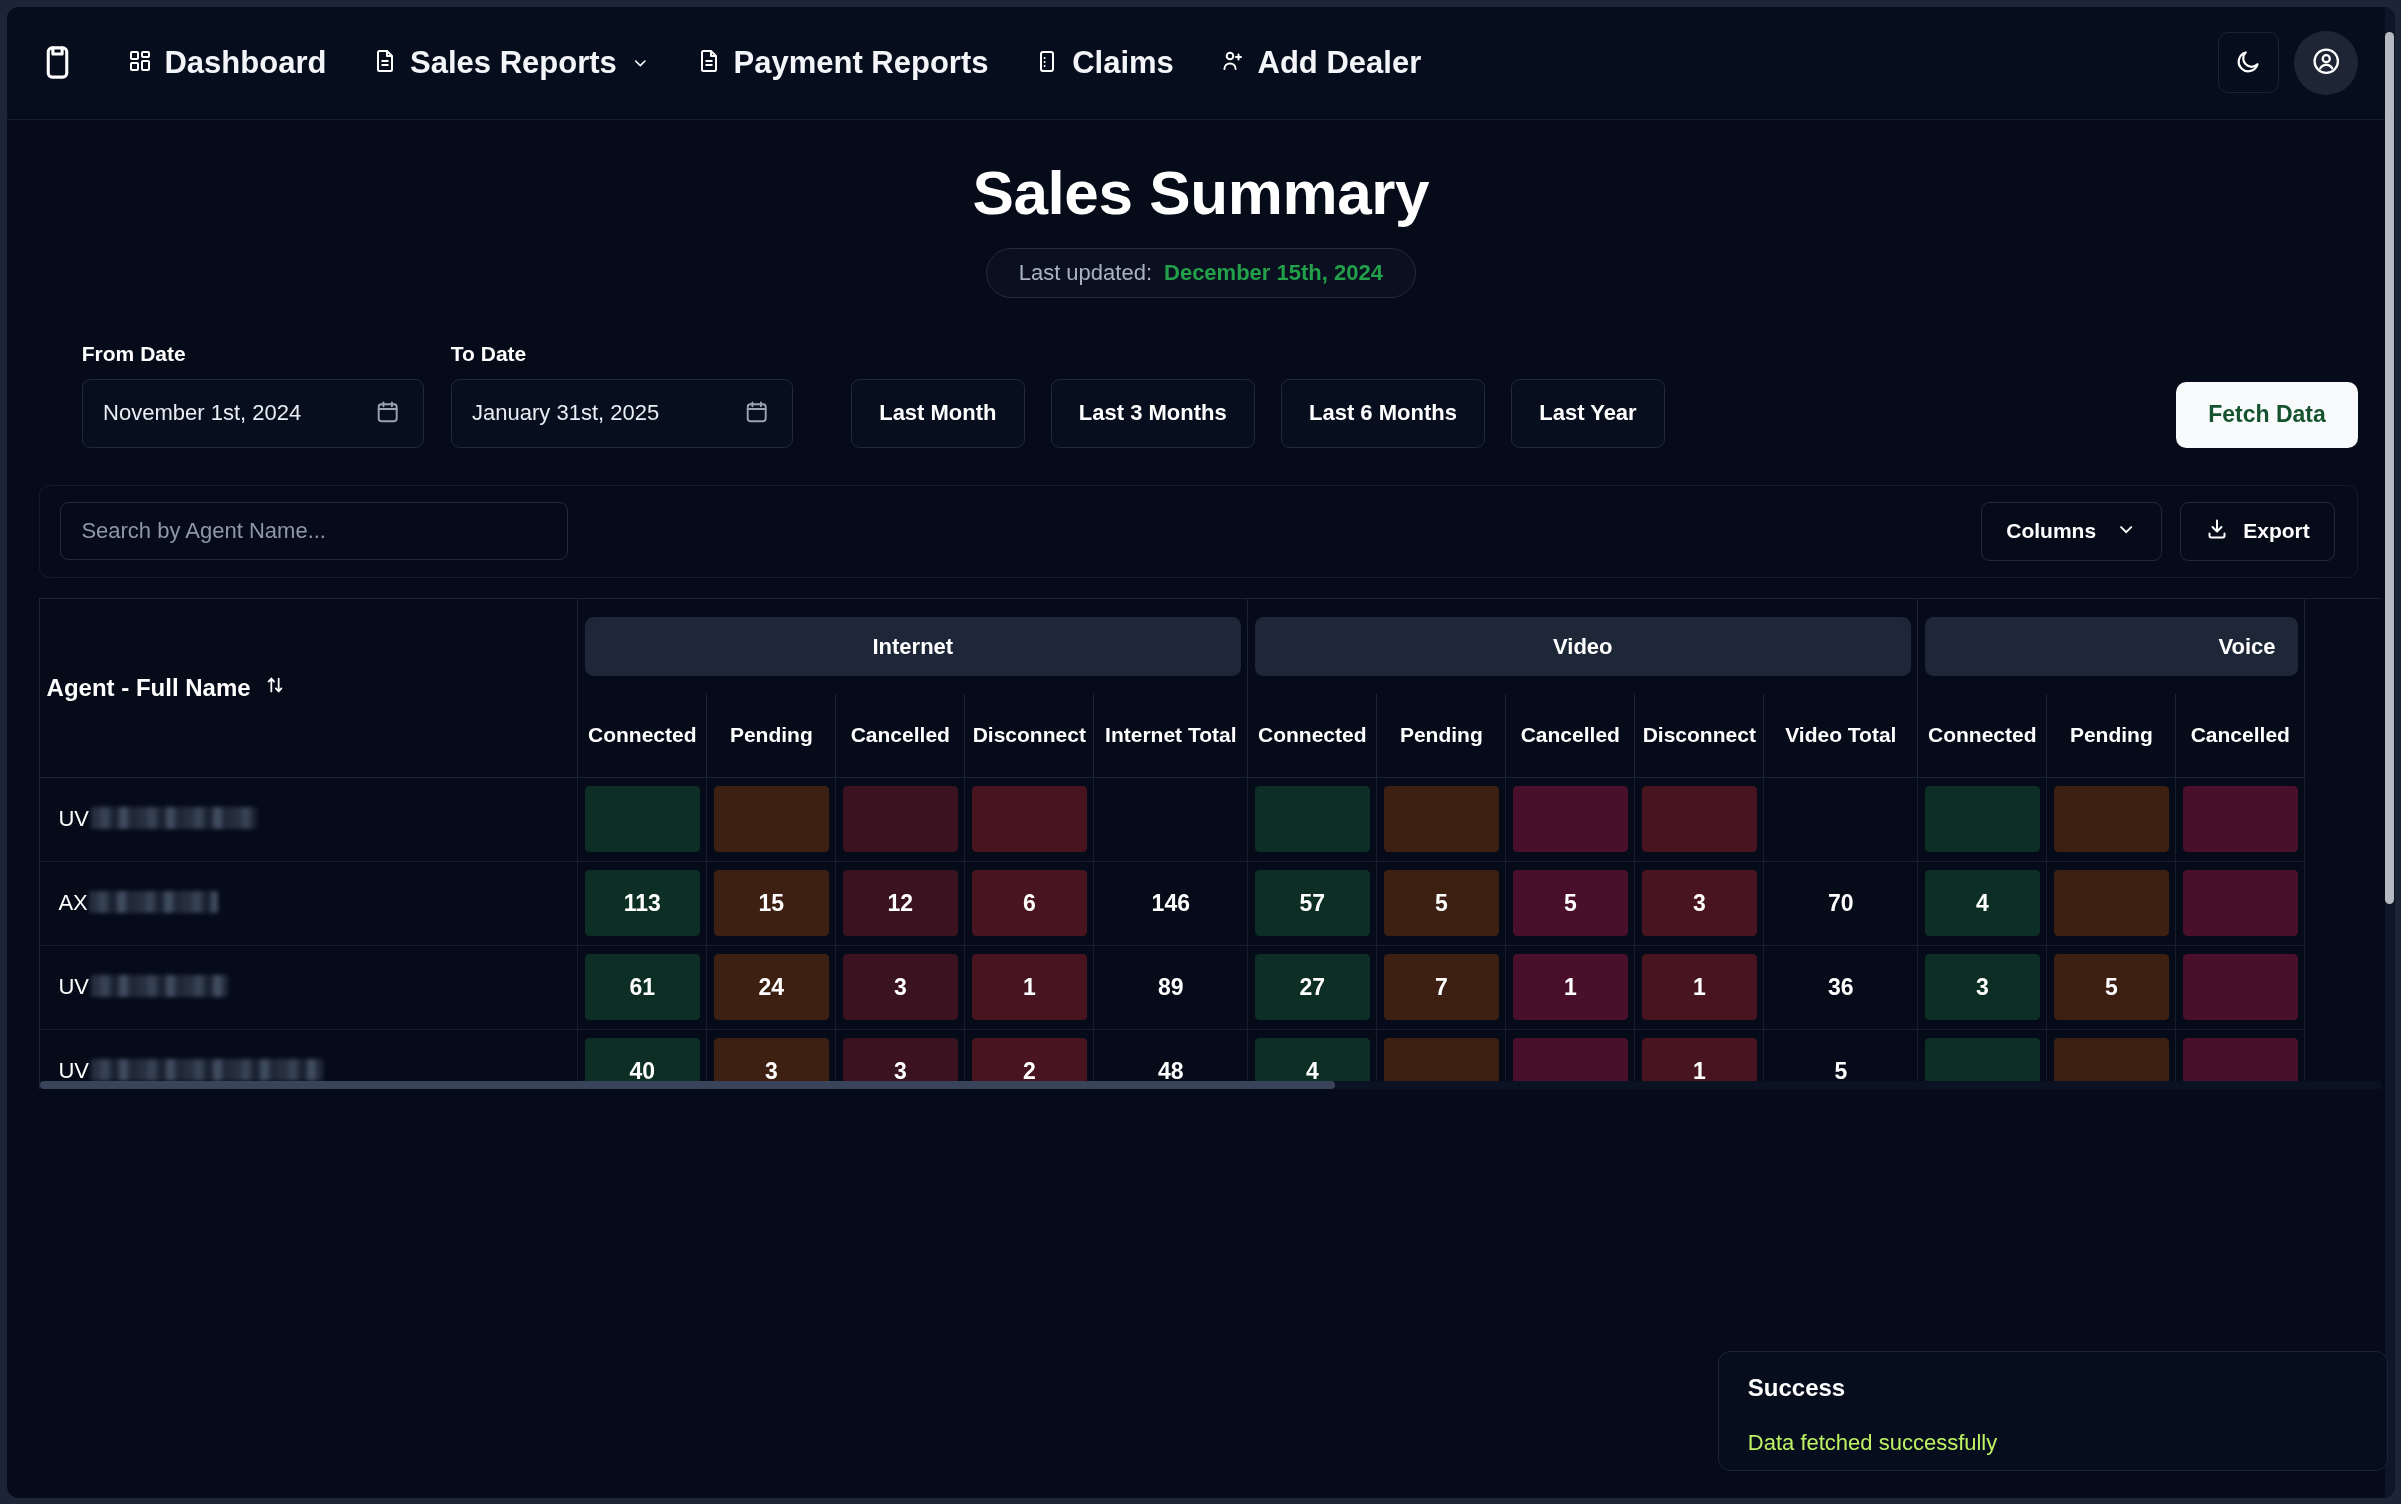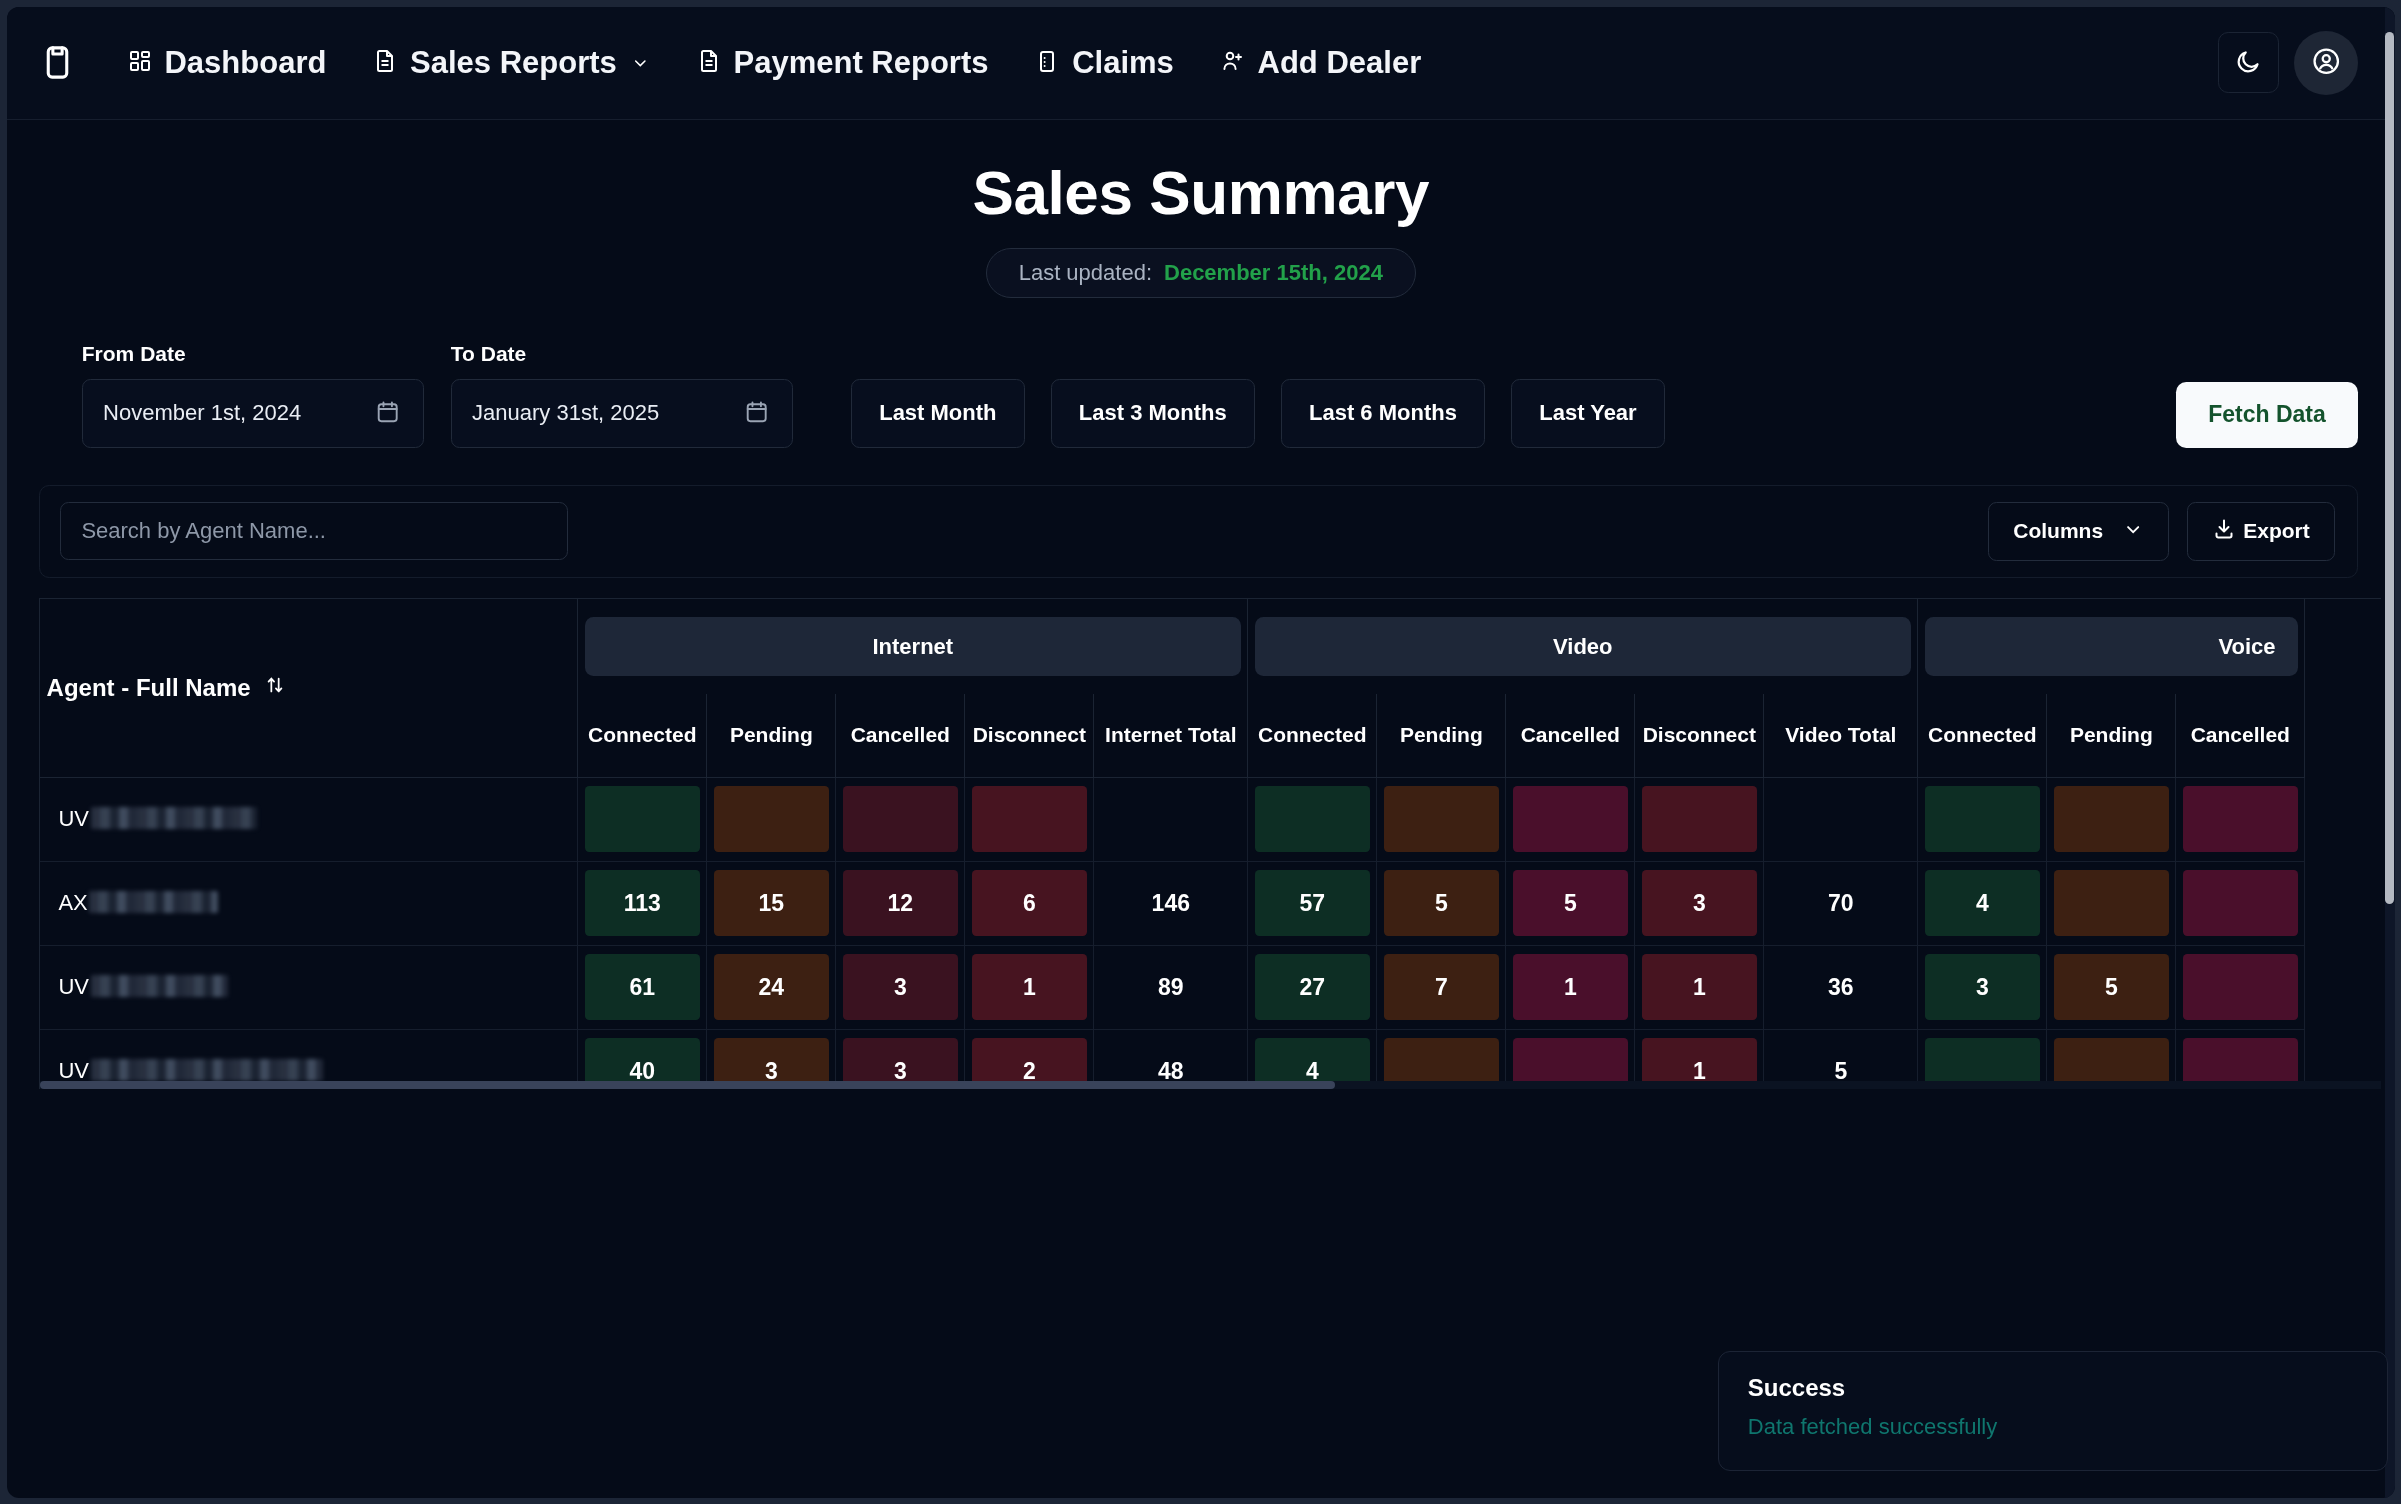--- a/index.html
+++ b/index.html
@@ -130,21 +130,21 @@
     outline: none;
   }
   .search-input::placeholder { color: #8e98a8; }
   .toolbar-right { margin-left: auto; display: flex; gap: 18.6px; }
   .tb-btn {
     height: 59px; padding: 0 24px;
     background: transparent; border: 0.8px solid #232c3c; border-radius: 8.5px;
     color: #ffffff; font-size: 21px; font-weight: 700;
     display: flex; align-items: center; gap: 20.3px; cursor: pointer;
   }
-  .tb-btn.export { gap: 7px; }
+  .tb-btn.export { gap: 14px; }
 
   
   .table-wrap {
     margin: 20.3px 0 0 32px;
     width: 2342px;
     border-top: 0.8px solid #1b2433;
     border-left: 0.8px solid #1b2433;
     position: relative;
     overflow: hidden;
     height: 491px;
@@ -249,21 +249,21 @@
     position: absolute;
     left: 1711px; top: 1344px;
     width: 670px; height: 120px;
     background: #060d1c;
     border: 0.8px solid #1c2435;
     border-radius: 12px;
     padding: 22px 29px;
     z-index: 8;
   }
   .toast-title { color: #ffffff; font-size: 24px; font-weight: 700; }
-  .toast-msg { color: #0f766e; font-size: 22px; margin-top: 12px; }
+  .toast-msg { color: #bef264; font-size: 22px; margin-top: 28px; }
 </style>
 </head>
 <body>
 
 <div class="app">
 
   <div class="watermark">Flameshot</div>
 
   <div class="navbar">
     <span class="brand-icon">

